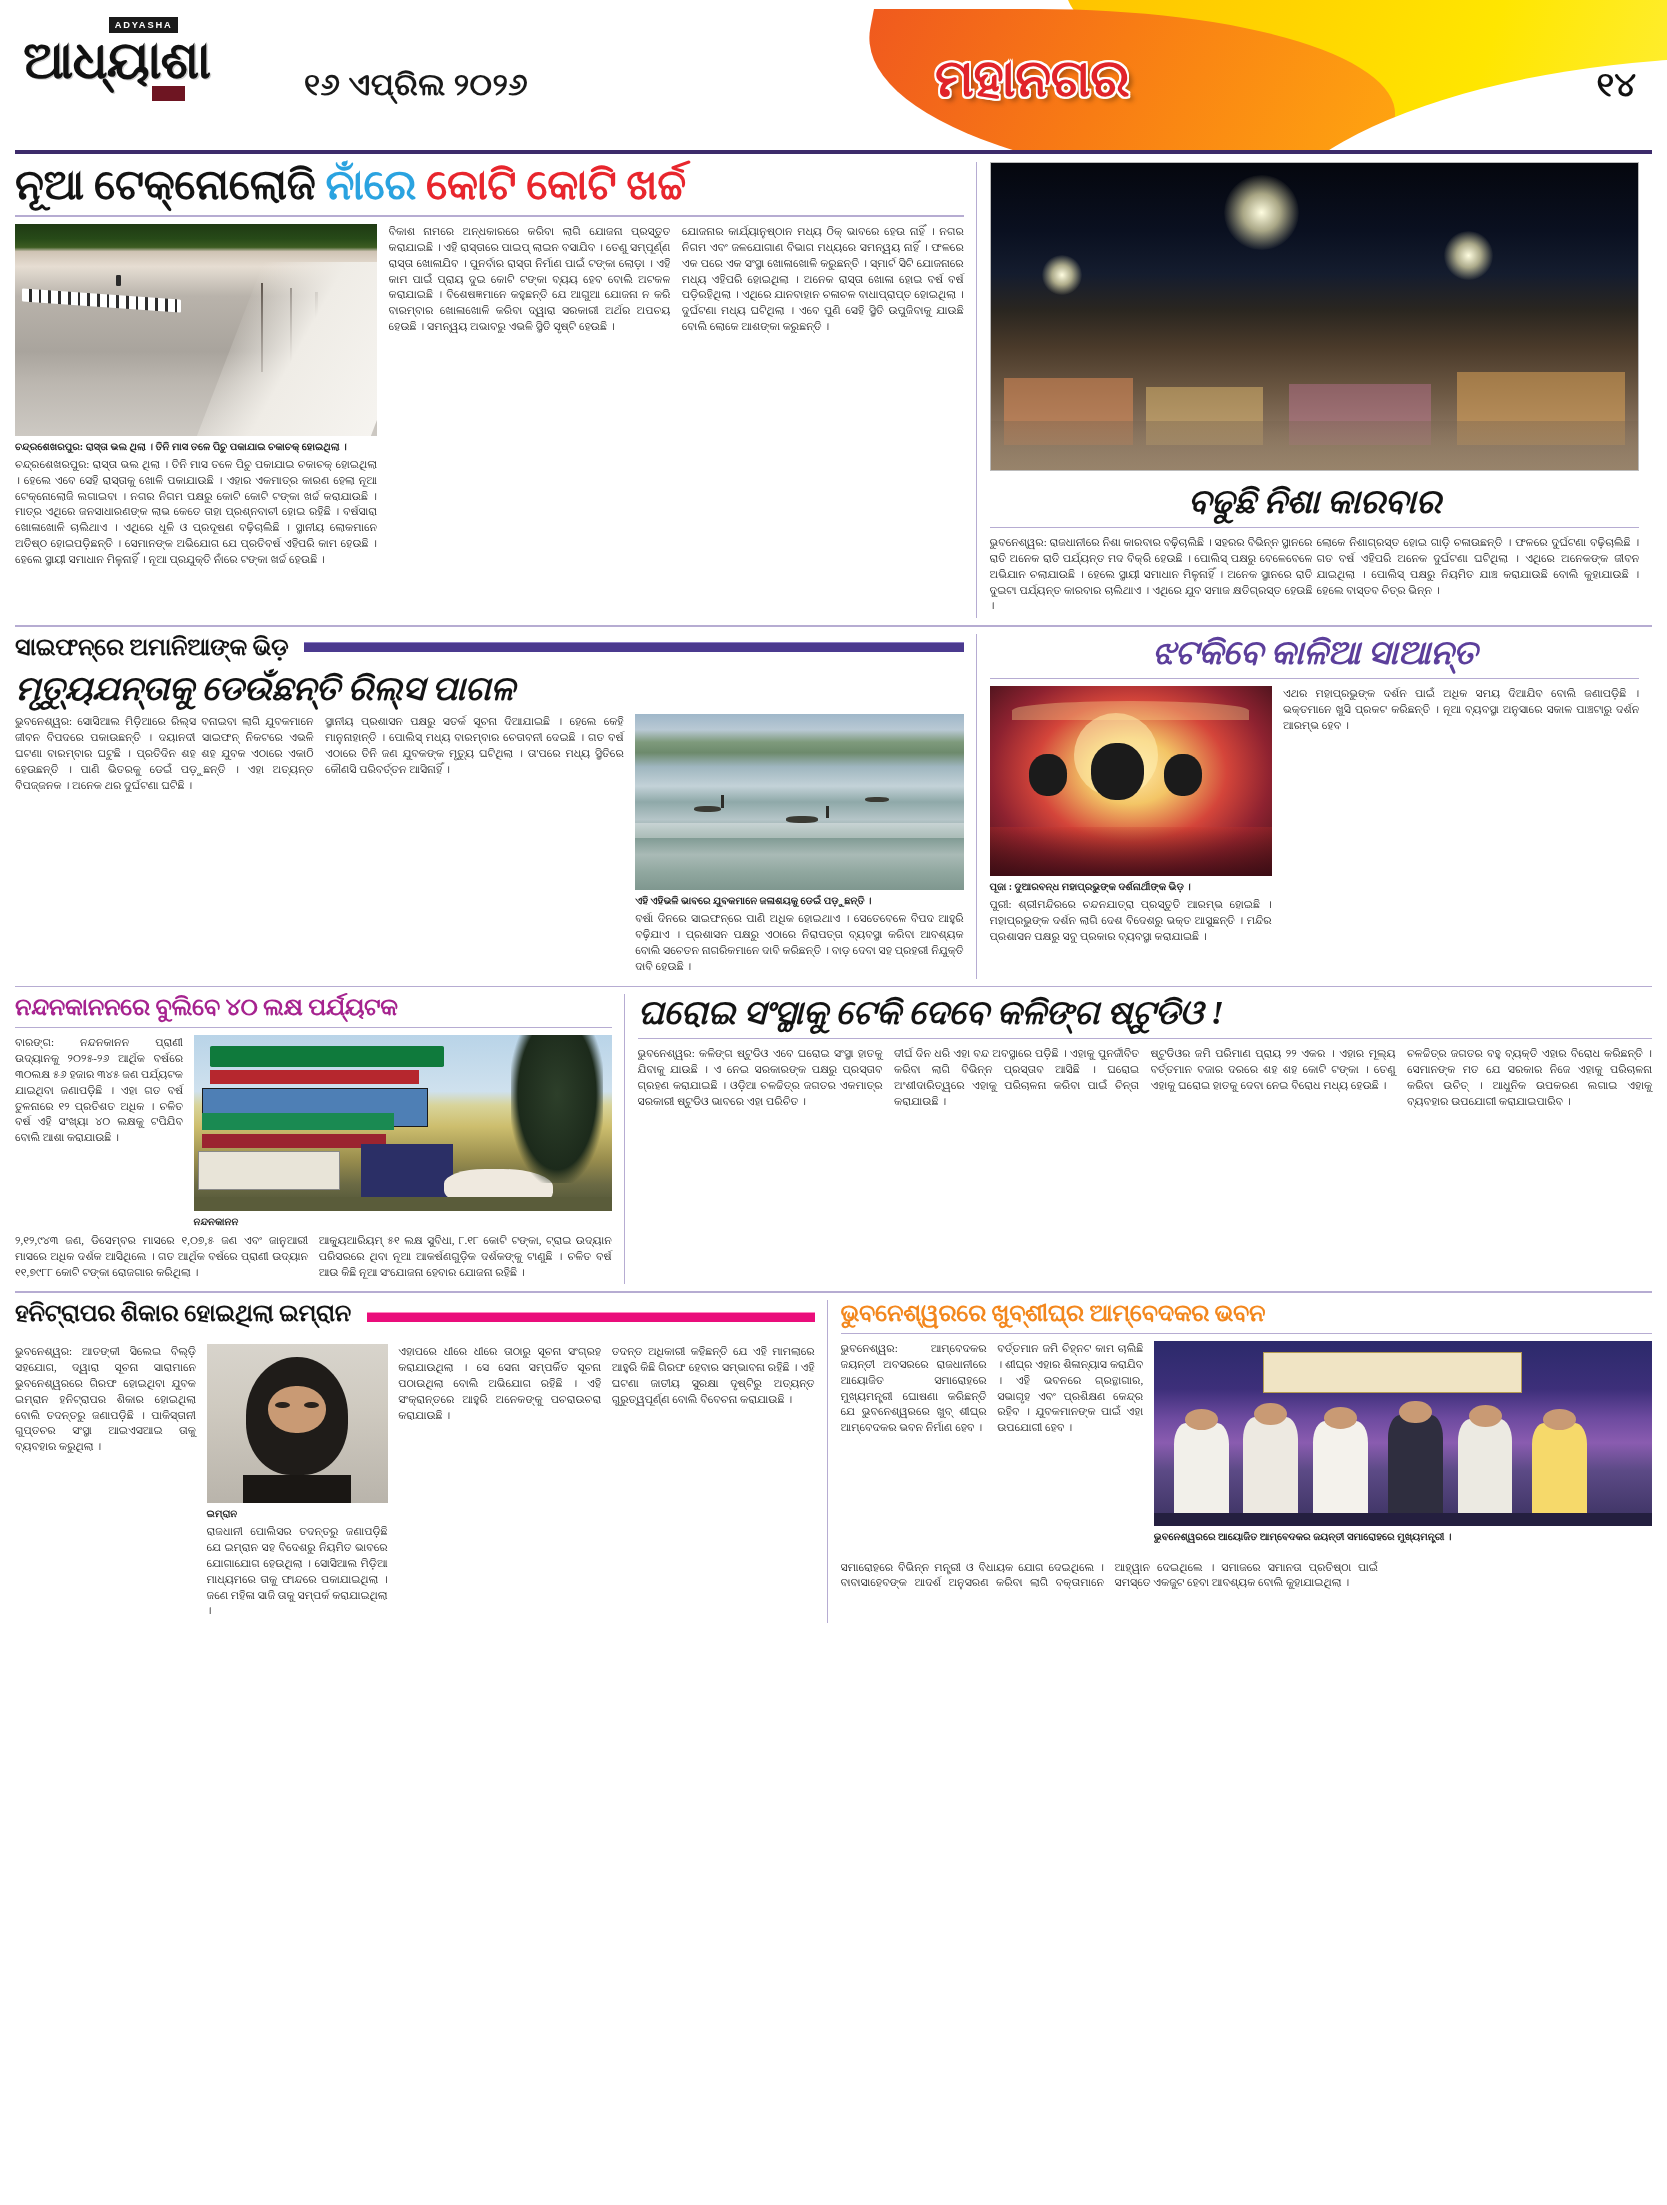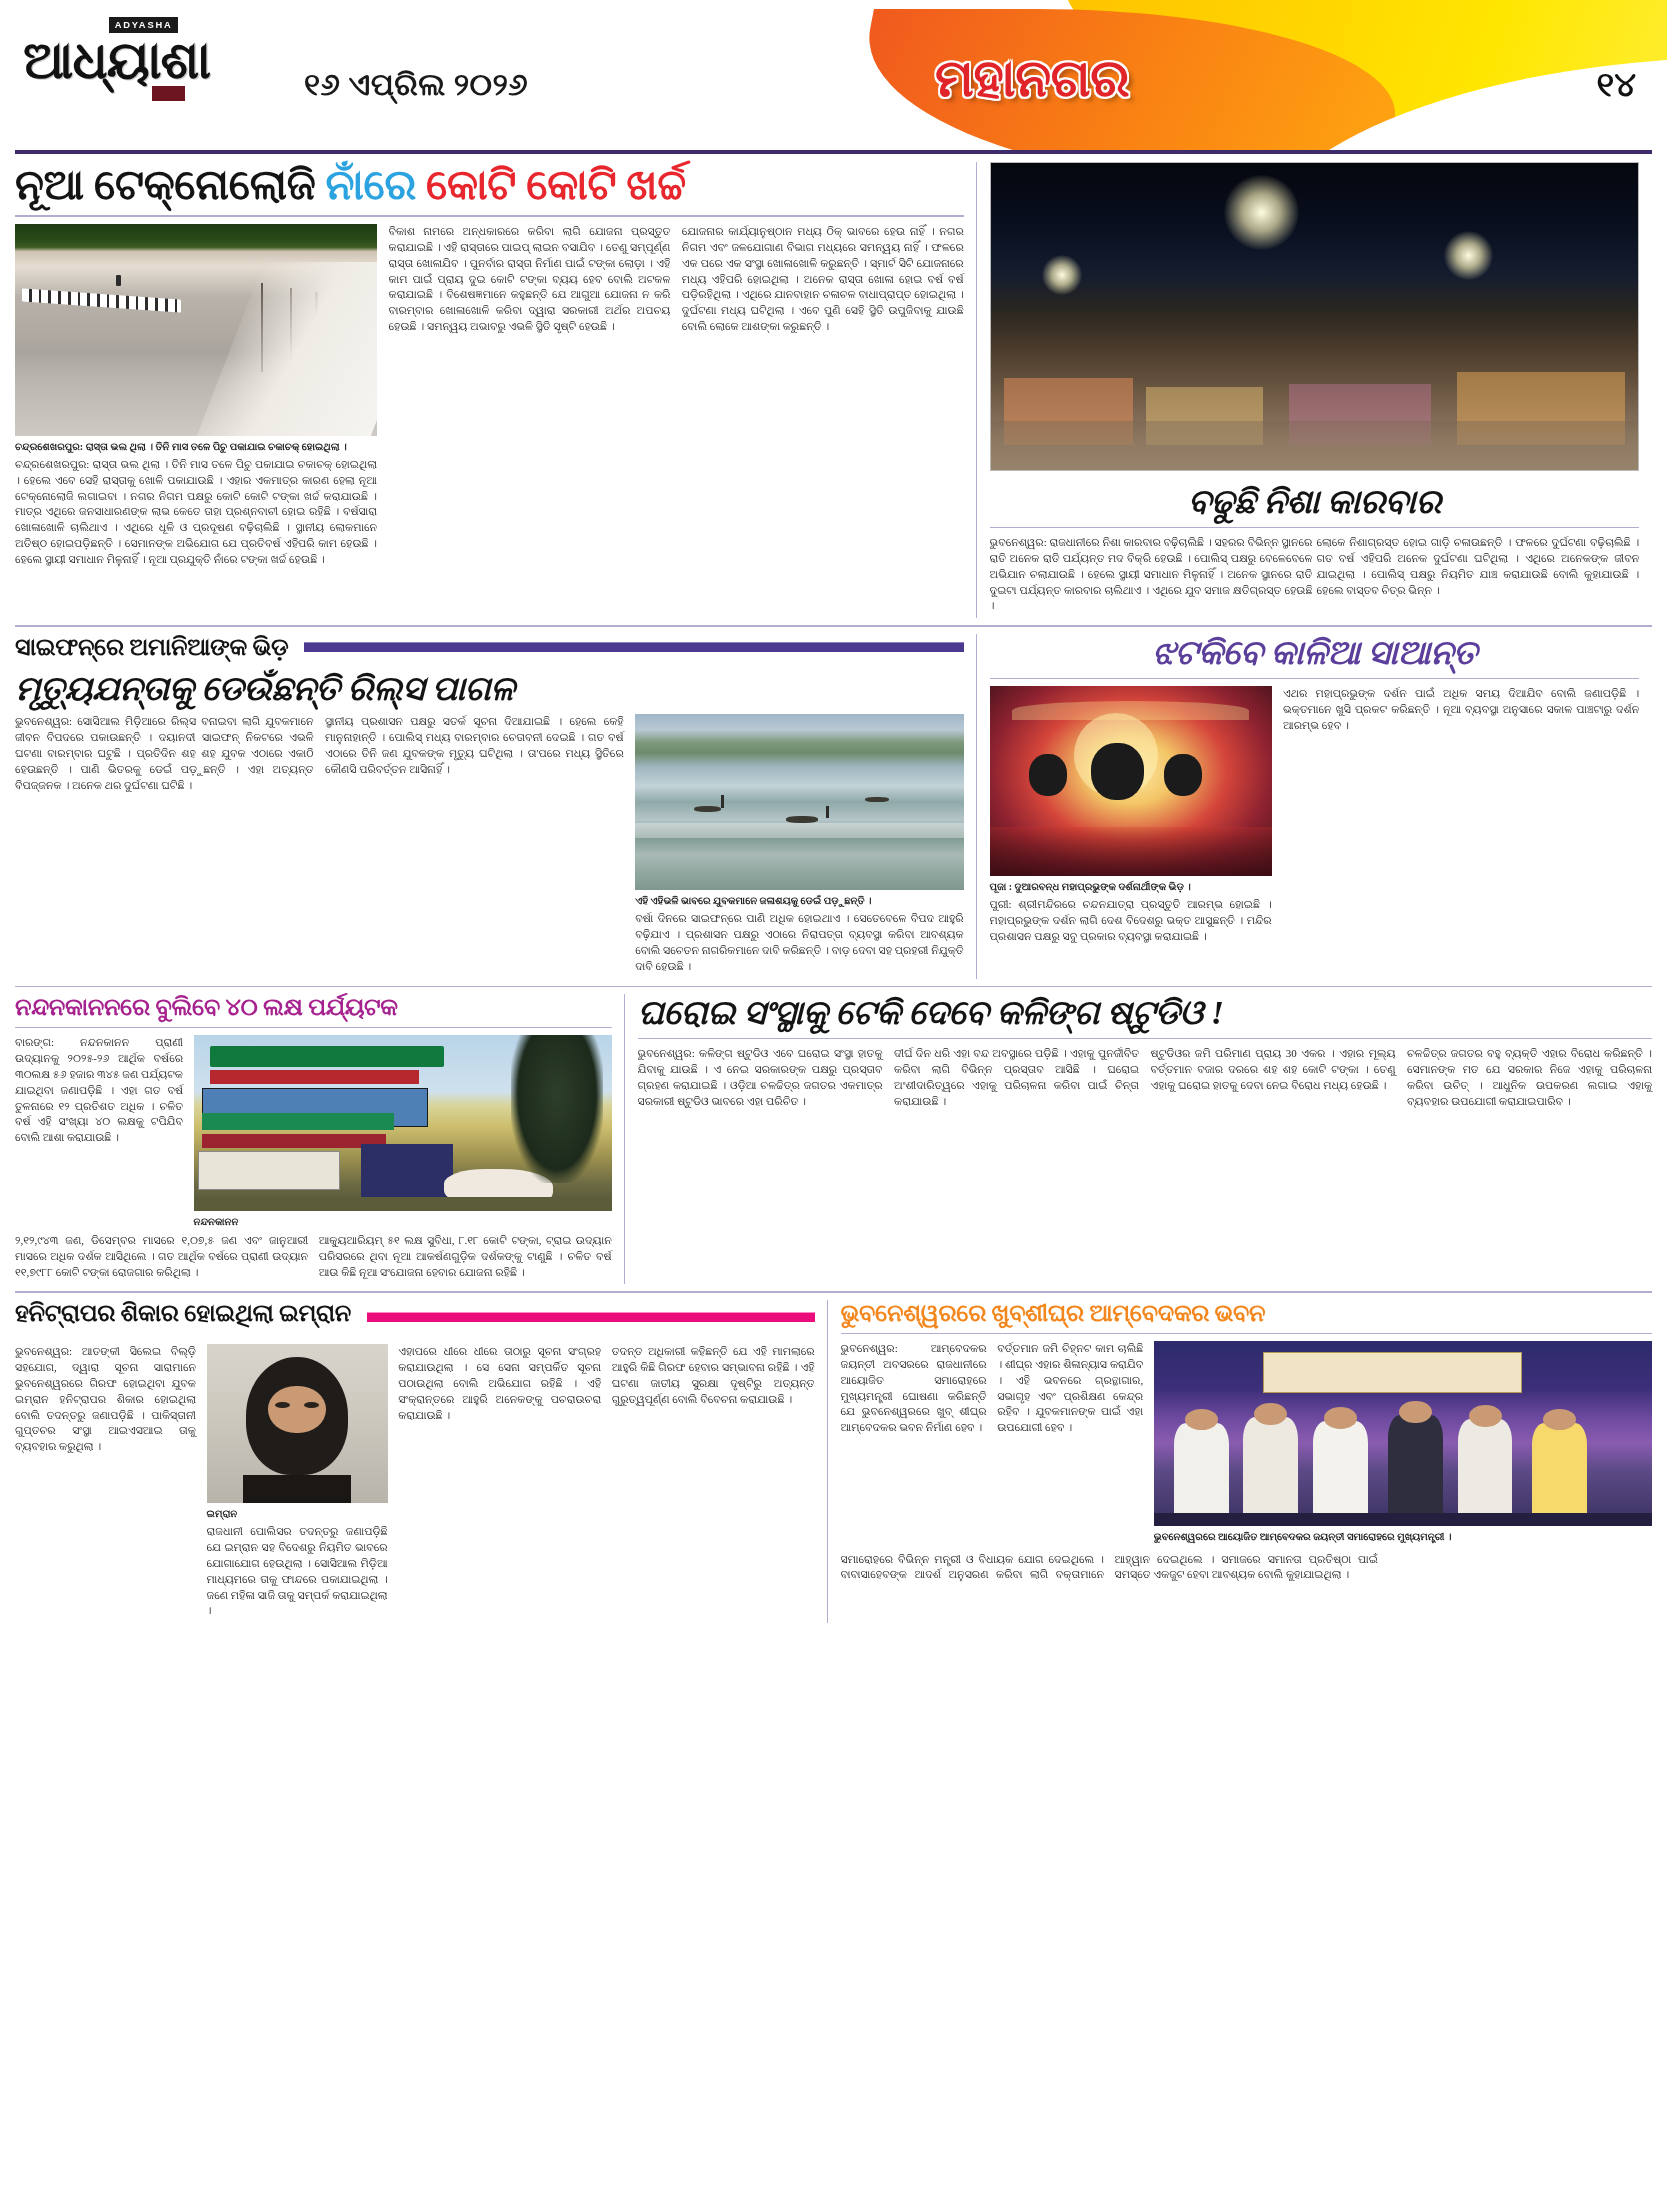--- a/index.html
+++ b/index.html
@@ -417,21 +417,21 @@
       <div style="height:1.3px;background:#b6acd2;margin:1.8px 0 7px;"></div>
 
       <div style="display:flex; gap:11.5px;">
         <div class="body-txt" style="flex:1;">
           <p>ଭୁବନେଶ୍ୱର: କଳିଙ୍ଗ ଷ୍ଟୁଡିଓ ଏବେ ଘରୋଇ ସଂସ୍ଥା ହାତକୁ ଯିବାକୁ ଯାଉଛି । ଏ ନେଇ ସରକାରଙ୍କ ପକ୍ଷରୁ ପ୍ରସ୍ତାବ ଗ୍ରହଣ କରାଯାଇଛି । ଓଡ଼ିଆ ଚଳଚ୍ଚିତ୍ର ଜଗତର ଏକମାତ୍ର ସରକାରୀ ଷ୍ଟୁଡିଓ ଭାବରେ ଏହା ପରିଚିତ ।</p>
         </div>
         <div class="body-txt" style="flex:1;">
           <p>ଦୀର୍ଘ ଦିନ ଧରି ଏହା ବନ୍ଦ ଅବସ୍ଥାରେ ପଡ଼ିଛି । ଏହାକୁ ପୁନର୍ଜୀବିତ କରିବା ଲାଗି ବିଭିନ୍ନ ପ୍ରସ୍ତାବ ଆସିଛି । ଘରୋଇ ଅଂଶୀଦାରିତ୍ୱରେ ଏହାକୁ ପରିଚାଳନା କରିବା ପାଇଁ ଚିନ୍ତା କରାଯାଉଛି ।</p>
         </div>
         <div class="body-txt" style="flex:1;">
-          <p>ଷ୍ଟୁଡିଓର ଜମି ପରିମାଣ ପ୍ରାୟ 30 ଏକର । ଏହାର ମୂଲ୍ୟ ବର୍ତ୍ତମାନ ବଜାର ଦରରେ ଶହ ଶହ କୋଟି ଟଙ୍କା । ତେଣୁ ଏହାକୁ ଘରୋଇ ହାତକୁ ଦେବା ନେଇ ବିରୋଧ ମଧ୍ୟ ହେଉଛି ।</p>
+          <p>ଷ୍ଟୁଡିଓର ଜମି ପରିମାଣ ପ୍ରାୟ ୨୨ ଏକର । ଏହାର ମୂଲ୍ୟ ବର୍ତ୍ତମାନ ବଜାର ଦରରେ ଶହ ଶହ କୋଟି ଟଙ୍କା । ତେଣୁ ଏହାକୁ ଘରୋଇ ହାତକୁ ଦେବା ନେଇ ବିରୋଧ ମଧ୍ୟ ହେଉଛି ।</p>
         </div>
         <div class="body-txt" style="flex:1;">
           <p>ଚଳଚ୍ଚିତ୍ର ଜଗତର ବହୁ ବ୍ୟକ୍ତି ଏହାର ବିରୋଧ କରିଛନ୍ତି । ସେମାନଙ୍କ ମତ ଯେ ସରକାର ନିଜେ ଏହାକୁ ପରିଚାଳନା କରିବା ଉଚିତ୍ । ଆଧୁନିକ ଉପକରଣ ଲଗାଇ ଏହାକୁ ବ୍ୟବହାର ଉପଯୋଗୀ କରାଯାଇପାରିବ ।</p>
         </div>
       </div>
     </div>
   </div>
 
   <div class="hline"></div>
 
@@ -504,20 +504,20 @@
               </div>
             <div class="person" style="left:76%;bottom:4%;width:11%;height:52%;background:#f6d96a;">
                 <i></i>
               </div>
             <div style="position:absolute;left:0;bottom:0;width:100%;height:7%;background:#241f3f;"></div>
           </div>
           <div class="cap">ଭୁବନେଶ୍ୱରରେ ଆୟୋଜିତ ଆମ୍ବେଦକର ଜୟନ୍ତୀ ସମାରୋହରେ ମୁଖ୍ୟମନ୍ତ୍ରୀ ।</div>
         </div>
       </div>
 
-      <div class="body-txt" style="margin-top:9px;column-count:3;column-gap:10.6px;">
+      <div class="body-txt" style="margin-top:17px;column-count:3;column-gap:10.6px;">
         <p>ସମାରୋହରେ ବିଭିନ୍ନ ମନ୍ତ୍ରୀ ଓ ବିଧାୟକ ଯୋଗ ଦେଇଥିଲେ । ବାବାସାହେବଙ୍କ ଆଦର୍ଶ ଅନୁସରଣ କରିବା ଲାଗି ବକ୍ତାମାନେ ଆହ୍ୱାନ ଦେଇଥିଲେ । ସମାଜରେ ସମାନତା ପ୍ରତିଷ୍ଠା ପାଇଁ ସମସ୍ତେ ଏକଜୁଟ ହେବା ଆବଶ୍ୟକ ବୋଲି କୁହାଯାଇଥିଲା ।</p>
       </div>
     </div>
   </div>
 
 </div>
 
 
 </body></html>

